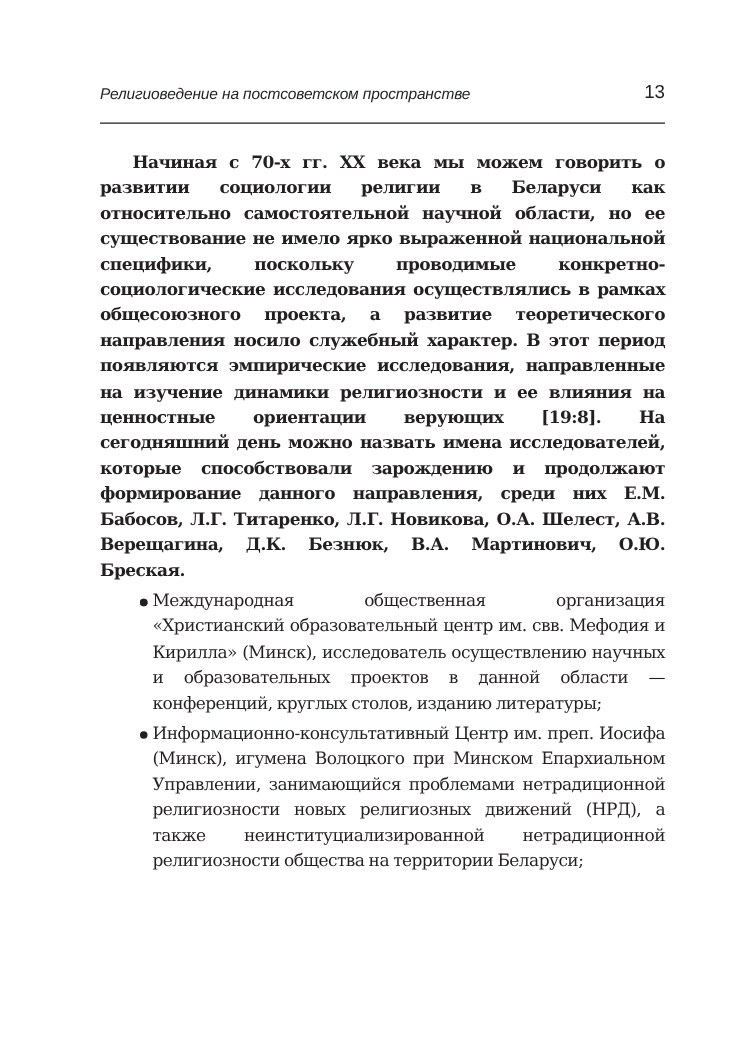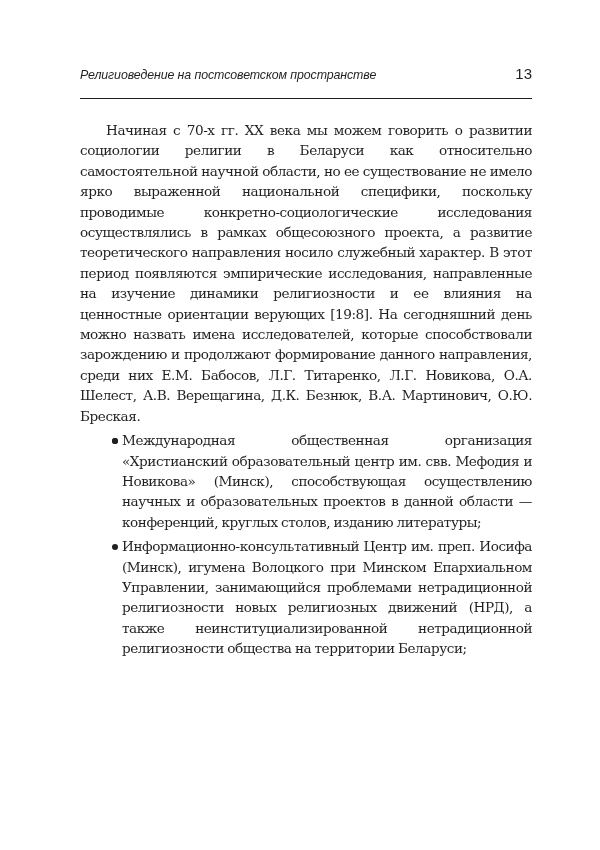--- a/index.html
+++ b/index.html
@@ -48,20 +48,21 @@
       letter-spacing: -0.45px;
       word-spacing: -0.5px;
     }
     .body-text p {
       margin: 0;
       text-align: justify;
       hyphens: manual;
     }
     .body-text p.indent {
       text-indent: 26px;
+      font-weight: bold;
     }
     ul.bullets {
       list-style: none;
       margin: 2px 0 0 0;
       padding: 0 0 0 42px;
     }
     ul.bullets li {
       position: relative;
       text-align: justify;
       margin-bottom: 4px;
@@ -87,21 +88,21 @@
 
   <div class="body-text">
     <p class="indent">Начиная с 70-х гг. XX века мы можем говорить о развитии социологии религии в Беларуси как относительно самостоятельной научной области, но ее существование не имело ярко выраженной национальной специфики, поскольку проводимые конкретно-социологические исследования осуществлялись в рамках общесоюзного проекта, а развитие теоретического направления носило служебный характер. В этот период появляются эмпирические исследования, направленные на изучение динамики религиозности и ее влияния на ценностные ориентации верующих [19:8]. На сегодняшний день можно назвать имена исследователей, которые способствовали зарождению и продолжают формирование данного направления, среди них Е.М. Бабосов, Л.Г. Титаренко, Л.Г. Новикова, О.А. Шелест, А.В. Верещагина, Д.К. Безнюк, В.А. Мартинович, О.Ю. Бреская.</p>
 
     <ul class="bullets">
       <li>
         <span class="bullet"></span>
       </li>
       <li>
         <span class="bullet"></span>
-        <span>Международная общественная организация «Христианский образовательный центр им. свв. Мефодия и Новикова» (Минск), способствующая осуществлению научных и образовательных проектов в данной области — конференций, круглых столов, изданию литературы;</span>
+        <span>Международная общественная организация «Христианский образовательный центр им. свв. Мефодия и Кирилла» (Минск), исследователь осуществлению научных и образовательных проектов в данной области — конференций, круглых столов, изданию литературы;</span>
       </li>
       <li>
         <span class="bullet"></span>
         <span>Информационно-консультативный Центр им. преп. Иосифа (Минск), игумена Волоцкого при Минском Епархиальном Управлении, занимающийся проблемами нетрадиционной религиозности новых религиозных движений (НРД), а также неинституциализированной нетрадиционной религиозности общества на территории Беларуси;</span>
       </li>
 
     </ul>
   </div>
 </div>
 

